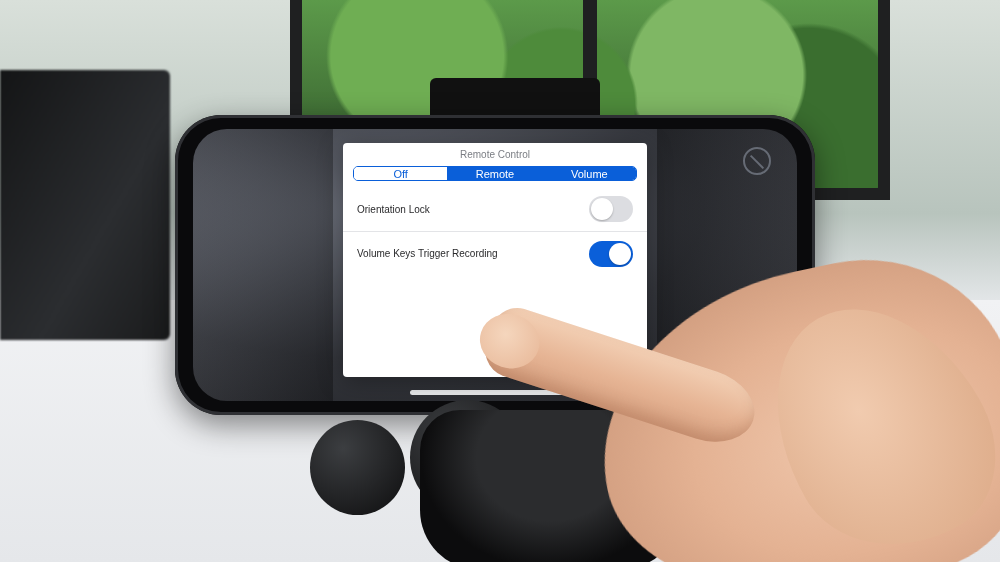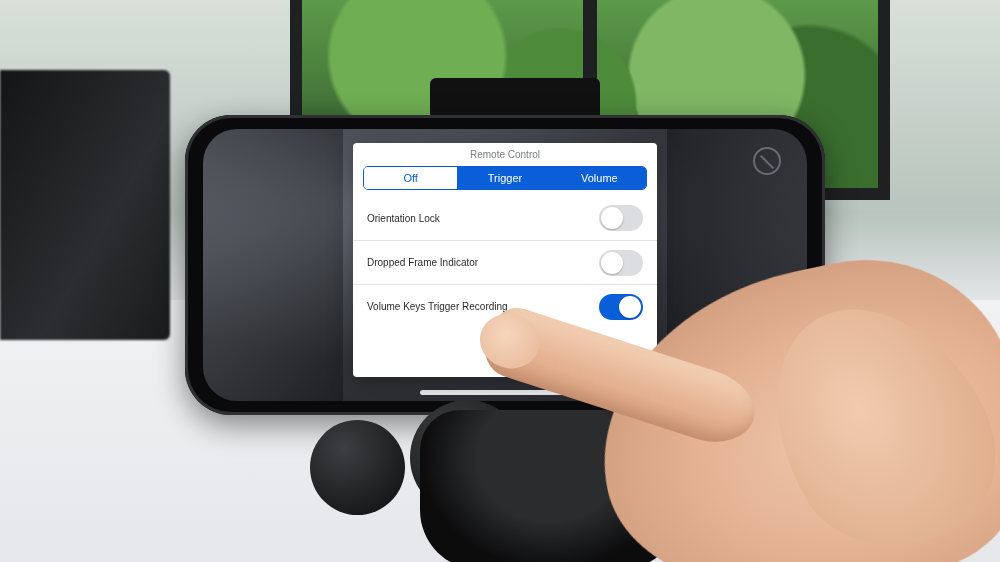--- a/index.html
+++ b/index.html
@@ -36,21 +36,21 @@
     border-radius: 0 6px 6px 0;
     filter: blur(1px);
   }
 
   
   .mount-top {
     position:absolute; top:78px; left:430px; width:170px; height:40px;
     background:#111; border-radius:6px 6px 2px 2px;
   }
   .phone {
-    position: absolute; top: 115px; left: 185px; width: 640px; height: 300px;
+    position: absolute; top: 115px; left: 175px; width: 640px; height: 300px;
     background: #0a0a0c;
     border-radius: 46px;
     box-shadow: 0 10px 30px rgba(0,0,0,.45), inset 0 0 0 3px #2f3034;
   }
   .phone-screen {
     position:absolute; inset: 14px 18px 14px 18px;
     background: radial-gradient(ellipse at 30% 30%, #6b6f7a 0%, #34363c 55%, #1f2024 100%);
     border-radius: 34px;
     overflow:hidden;
   }
@@ -84,21 +84,21 @@
     border-radius:4px;
     box-shadow: 0 4px 24px rgba(0,0,0,.35);
     display:flex; flex-direction:column;
     font-size:13px;
     color:#2a2a2c;
   }
   .panel-title{
     text-align:center; font-size:10px; color:#7b7e84; padding:6px 0 4px;
   }
   .segmented{
-    display:flex; margin:2px 10px 2px; height:24px;
+    display:flex; margin:2px 10px 2px; height:15px;
     border:1.5px solid #0a5fd9; border-radius:5px; overflow:hidden;
     font-size:11px;
   }
   .segmented div{
     flex:1; display:flex; align-items:center; justify-content:center;
     background:#fff; color:#0a5fd9; cursor:pointer;
   }
   .segmented div+div{ border-left:1.5px solid #0a5fd9;}
   .segmented .active{ background:#0a5fd9; color:#fff;}
   .rows{ flex:1; overflow:hidden; }
@@ -182,30 +182,26 @@
       <div class="dim-left"></div>
       <div class="dim-right"></div>
       <div class="disabled-icon"></div>
       <div class="circle-btn"></div>
       <div class="home-bar"></div>
 
       <div class="panel">
         <div class="panel-title">Remote Control</div>
         <div class="segmented">
           <div>Off</div>
-          <div class="active">Trigger</div>
+          <div class="active">Remote</div>
           <div class="active">Volume</div>
         </div>
         <div class="rows">
           <div class="row">
             <span>Orientation Lock</span>
-            <div class="toggle"></div>
-          </div>
-          <div class="row">
-            <span>Dropped Frame Indicator</span>
             <div class="toggle"></div>
           </div>
           <div class="row">
             <span>Volume Keys Trigger Recording</span>
             <div class="toggle on"></div>
           </div>
         </div>
       </div>
     </div>
   </div>

